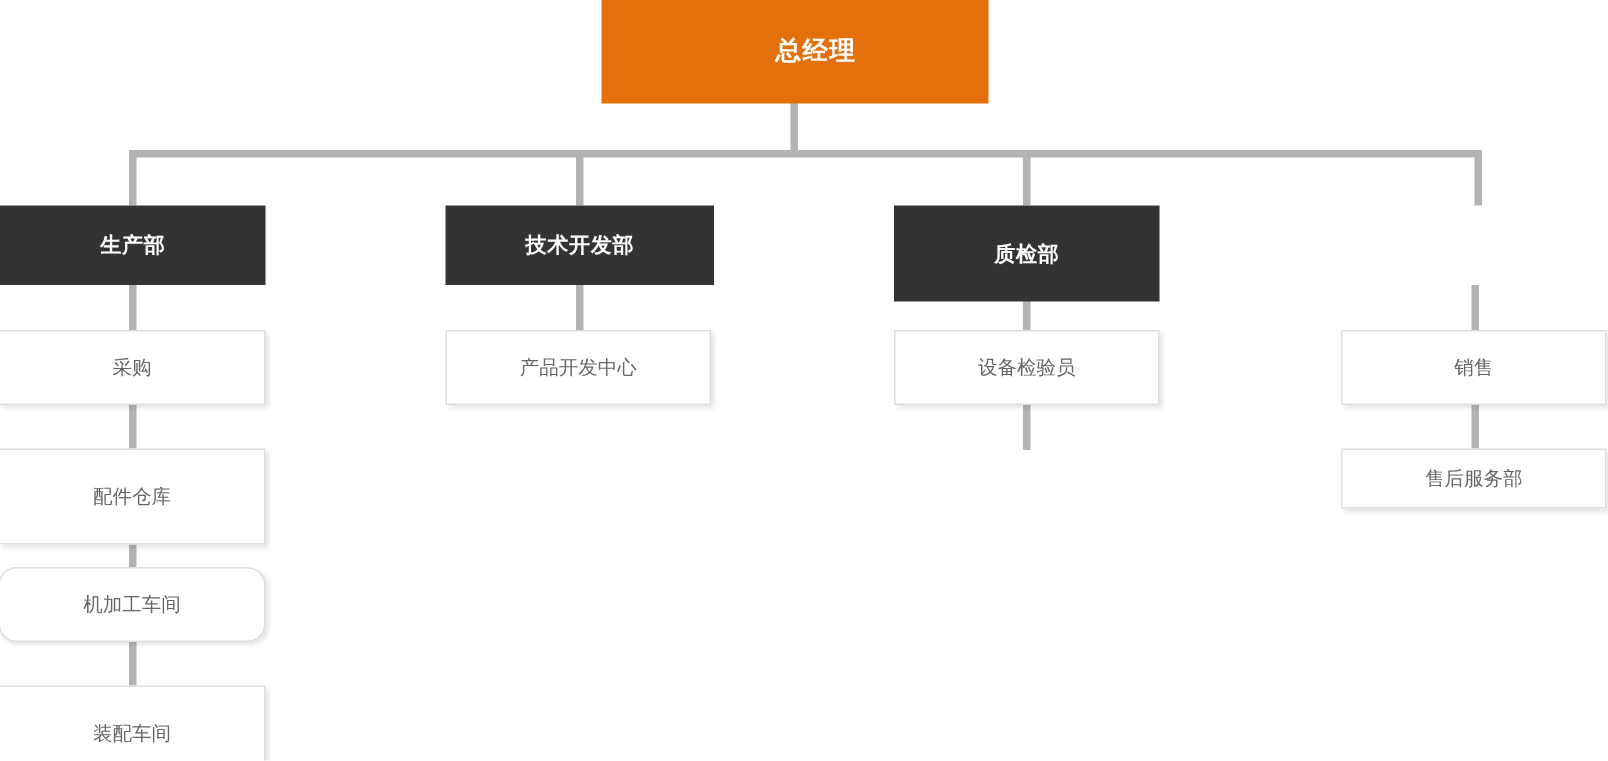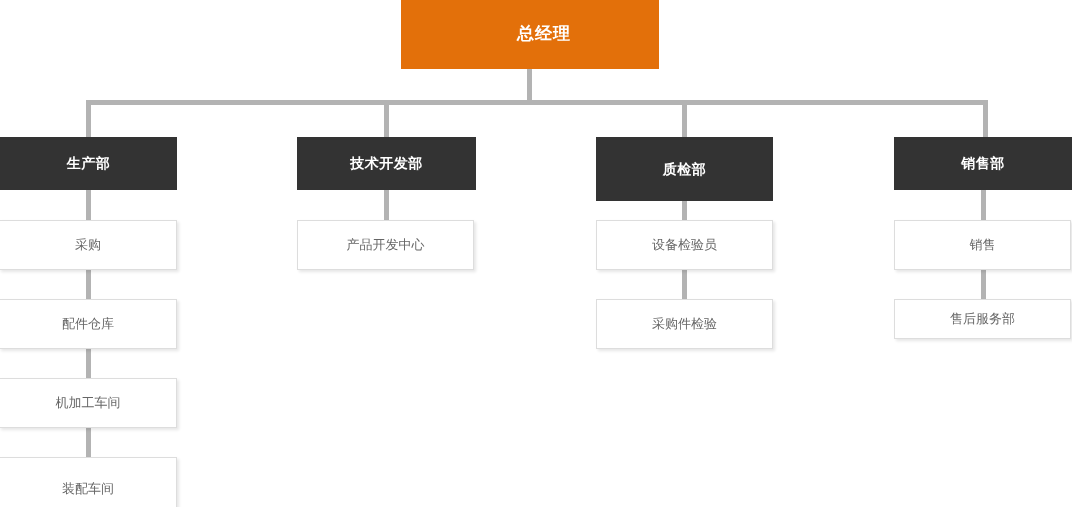--- a/index.html
+++ b/index.html
@@ -93,33 +93,31 @@
   <div class="conn" style="left:981px; top:269px; width:5px; height:31px;"></div>
 
   <div class="node node-root" style="left:401px; top:0px; width:258px; height:69px;">总经理</div>
 
   <div class="node node-dept" style="left:0px; top:137px; width:177px; height:53px;">生产部</div>
 
   <div class="node node-dept" style="left:297px; top:137px; width:179px; height:53px;">技术开发部</div>
 
   <div class="node node-dept" style="left:596px; top:137px; width:177px; height:64px;">质检部</div>
 
-  <div class="node node-dept" style="left:894px; top:137px; width:178px; height:53px;">销售部</div>
 
   <div class="node node-leaf" style="left:-1px; top:220px; width:178px; height:50px;">采购</div>
 
-  <div class="node node-leaf" style="left:-1px; top:299px; width:178px; height:50px;">配件仓库</div>
+  <div class="node node-leaf" style="left:-1px; top:299px; width:178px; height:64px;">配件仓库</div>
 
-  <div class="node node-leaf" style="left:-1px; top:378px; width:178px; height:50px;">机加工车间</div>
+  <div class="node node-leaf" style="left:-1px; top:378px; width:178px; height:50px;border-radius:12px;">机加工车间</div>
 
   <div class="node node-leaf" style="left:-1px; top:457px; width:178px; height:64px;">装配车间</div>
 
   <div class="node node-leaf" style="left:297px; top:220px; width:177px; height:50px;">产品开发中心</div>
 
   <div class="node node-leaf" style="left:596px; top:220px; width:177px; height:50px;">设备检验员</div>
 
-  <div class="node node-leaf" style="left:596px; top:299px; width:177px; height:50px;">采购件检验</div>
 
   <div class="node node-leaf" style="left:894px; top:220px; width:177px; height:50px;">销售</div>
 
   <div class="node node-leaf" style="left:894px; top:299px; width:177px; height:40px;">售后服务部</div>
 
 </div>
 
 </body></html>

